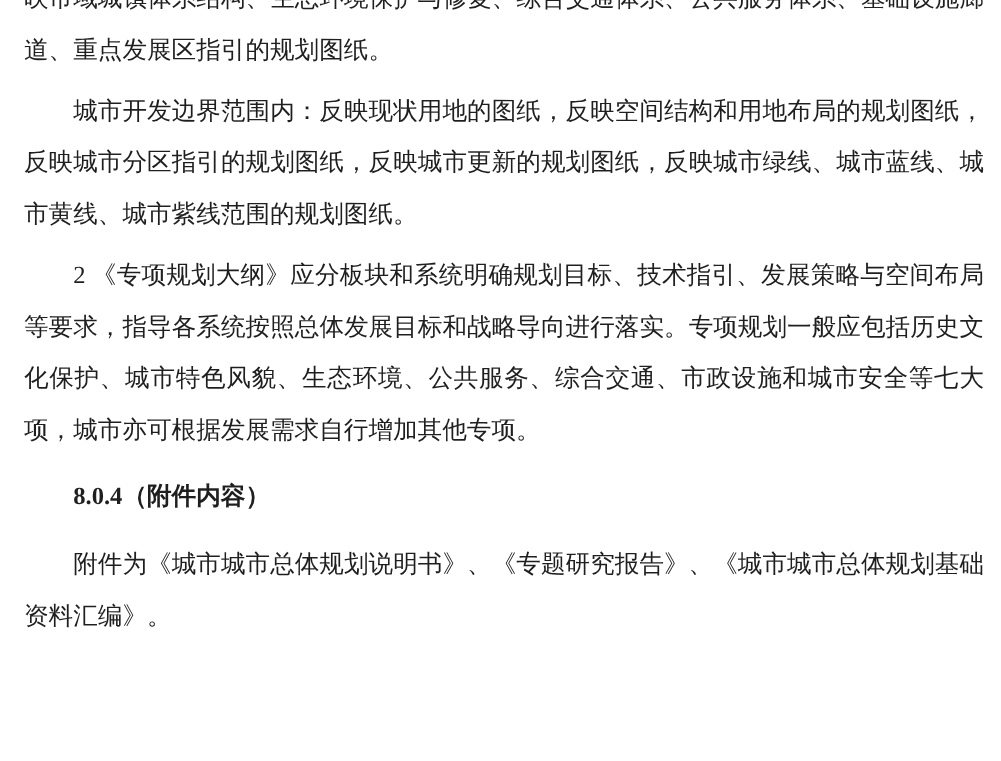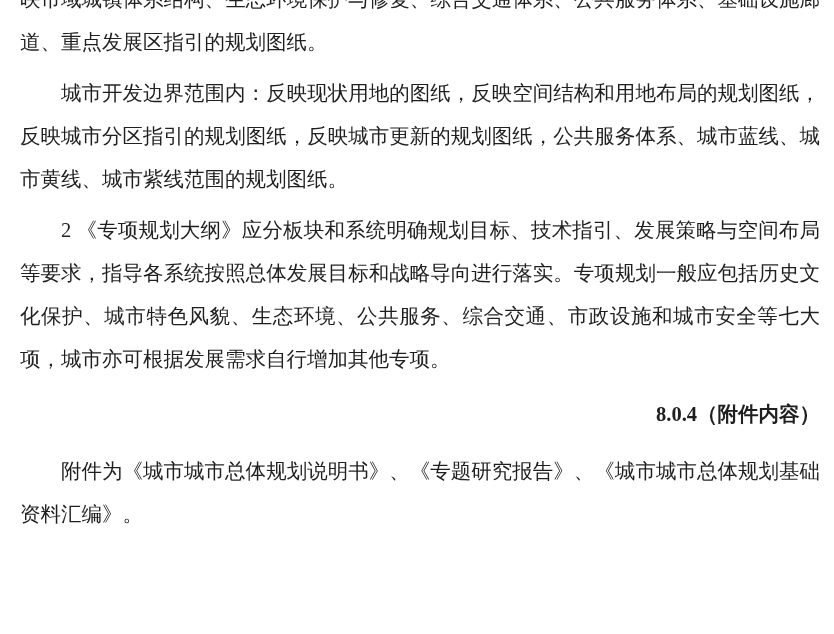--- a/index.html
+++ b/index.html
@@ -25,27 +25,27 @@
   .doc p{
     margin:0 0 8px 0;
     text-indent:2em;
   }
   .doc p.continuation{
     text-indent:0;
   }
   .doc p.heading-para{
     margin:12px 0 14px 0;
     font-weight:bold;
-    text-align:right;
+    text-align:left;
   }
 </style>
 </head>
 <body>
 
 <div class="page" style="background: rgb(255, 255, 255);">
   <div class="doc" id="doc" style="color: rgb(31, 31, 31);">
       <p class="body-para continuation">映市域城镇体系结构、生态环境保护与修复、综合交通体系、公共服务体系、基础设施廊道、重点发展区指引的规划图纸。</p>
-      <p class="body-para">城市开发边界范围内：反映现状用地的图纸，反映空间结构和用地布局的规划图纸，反映城市分区指引的规划图纸，反映城市更新的规划图纸，公共服务体系、城市蓝线、城市黄线、城市紫线范围的规划图纸。</p>
+      <p class="body-para">城市开发边界范围内：反映现状用地的图纸，反映空间结构和用地布局的规划图纸，反映城市分区指引的规划图纸，反映城市更新的规划图纸，反映城市绿线、城市蓝线、城市黄线、城市紫线范围的规划图纸。</p>
       <p class="body-para">2 《专项规划大纲》应分板块和系统明确规划目标、技术指引、发展策略与空间布局等要求，指导各系统按照总体发展目标和战略导向进行落实。专项规划一般应包括历史文化保护、城市特色风貌、生态环境、公共服务、综合交通、市政设施和城市安全等七大项，城市亦可根据发展需求自行增加其他专项。</p>
       <p class="heading-para">8.0.4（附件内容）</p>
       <p class="body-para">附件为《城市城市总体规划说明书》、《专题研究报告》、《城市城市总体规划基础资料汇编》。</p>
     </div>
 </div>
 
 </body></html>

